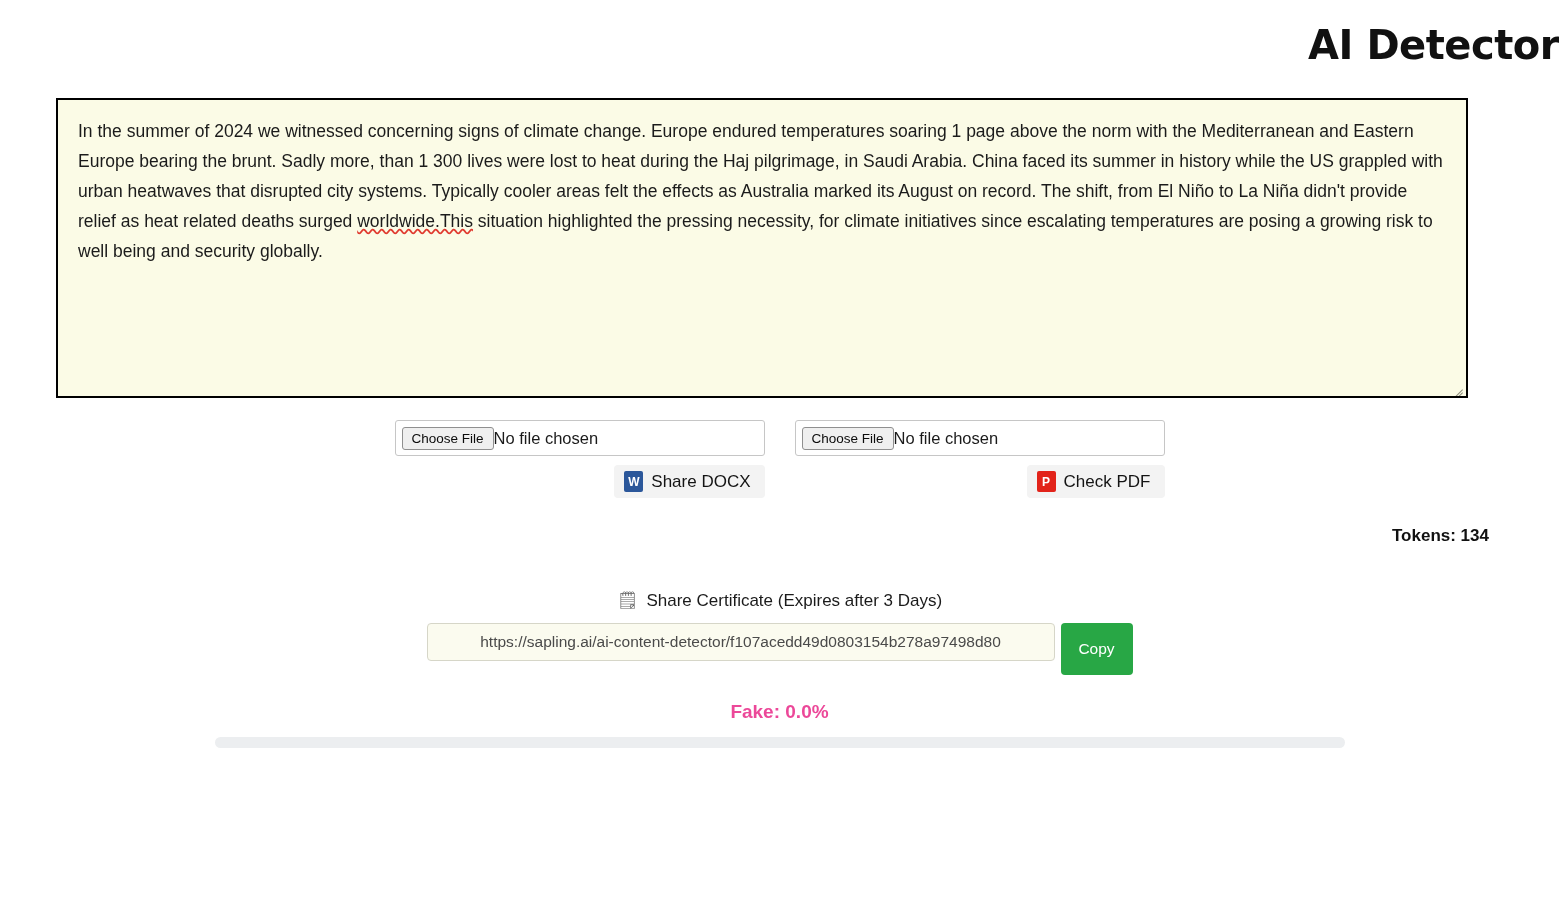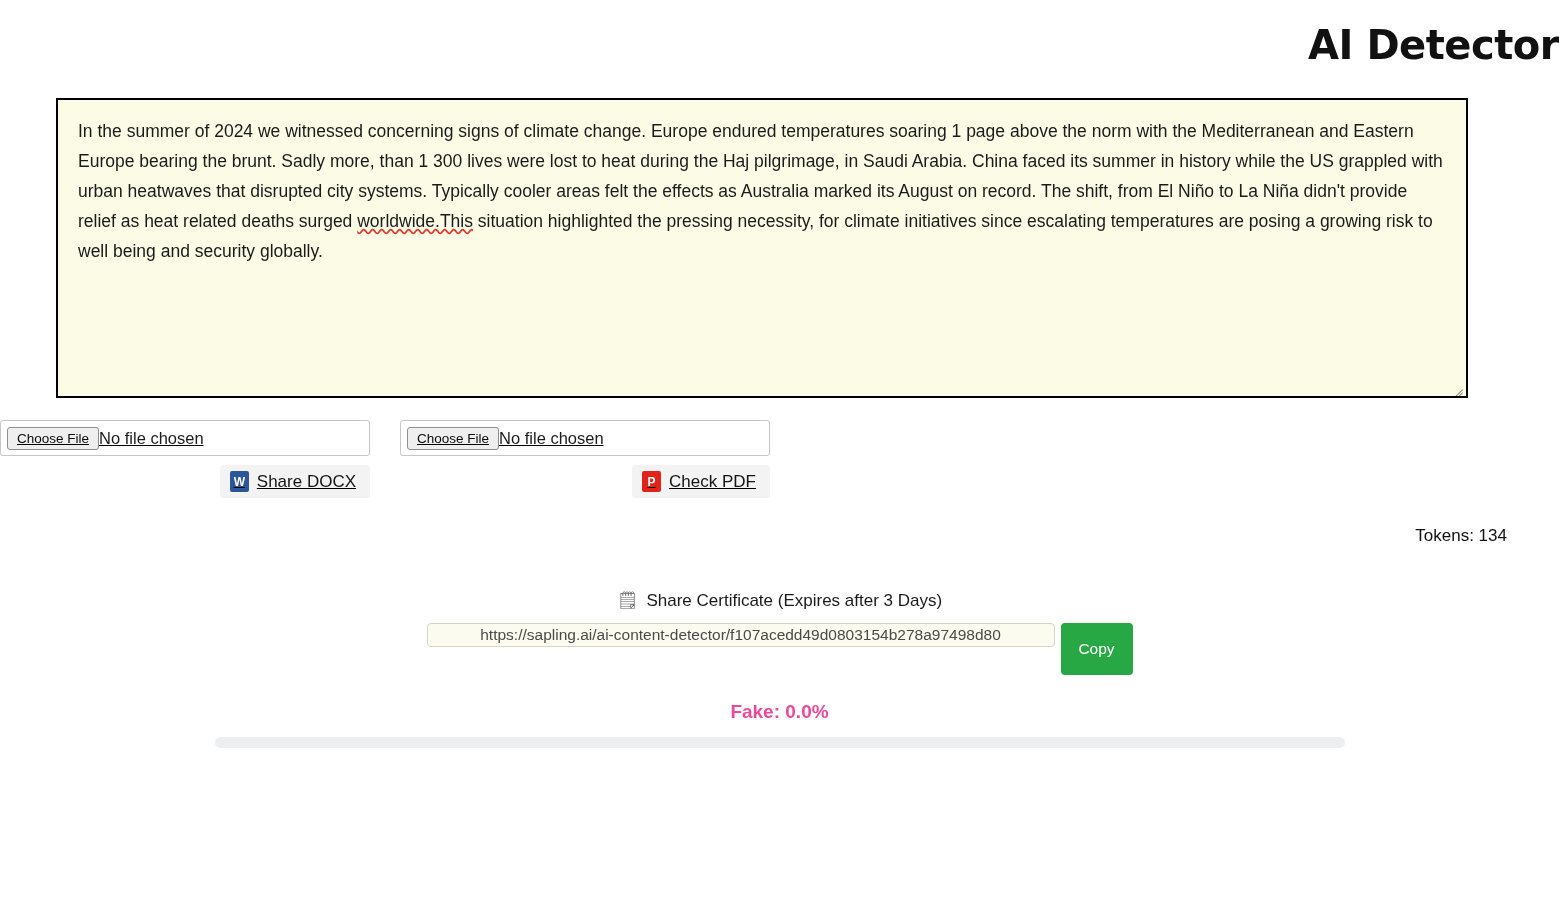--- a/index.html
+++ b/index.html
@@ -77,23 +77,23 @@
   }
   .resize-grip:after {
     width: 6px; height: 1px;
     right: 0; bottom: 0px;
     transform: rotate(-45deg);
     transform-origin: right bottom;
   }
 
   .uploads {
     display: flex;
+    justify-content: center;
     gap: 30px;
     margin-top: 22px;
-    text-decoration: underline;
   }
   .upload-col {
     width: 370px;
     display: flex;
     flex-direction: column;
     align-items: stretch;
   }
   .file-input {
     display: flex;
     align-items: center;
@@ -144,24 +144,24 @@
     font-size: 12px;
     font-weight: bold;
     color: #ffffff;
     font-family: "Liberation Sans", sans-serif;
   }
   .doc-glyph.word { background: #2b579a; }
   .doc-glyph.pdf { background: #e2231a; }
 
   .tokens {
     text-align: right;
-    padding-right: 52px;
+    padding-right: 70px;
     margin-top: 28px;
     font-size: 17px;
-    font-weight: normal;
+    font-weight: bold;
     color: #111111;
   }
 
   .share-block {
     margin-top: 44px;
     text-align: center;
   }
   .share-label {
     font-size: 17px;
     color: #1b1b1b;
@@ -175,21 +175,21 @@
   }
   .share-row {
     margin-top: 12px;
     display: flex;
     justify-content: center;
     align-items: stretch;
     gap: 6px;
   }
   .share-url {
     width: 628px;
-    height: 24px;
+    height: 38px;
     border: 1px solid #d6d6c8;
     background: #fbfbef;
     border-radius: 4px;
     display: flex;
     align-items: center;
     justify-content: center;
     font-size: 15.5px;
     color: #4a4a4a;
     padding: 0 10px;
     overflow: hidden;

